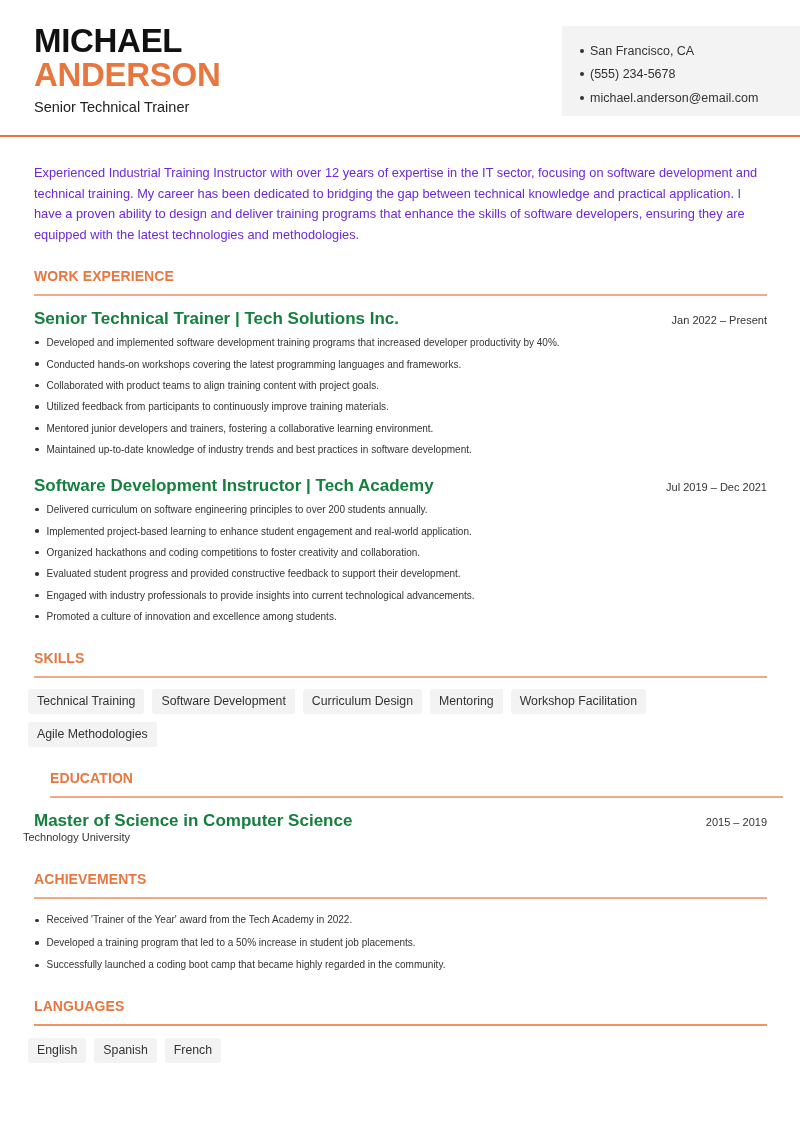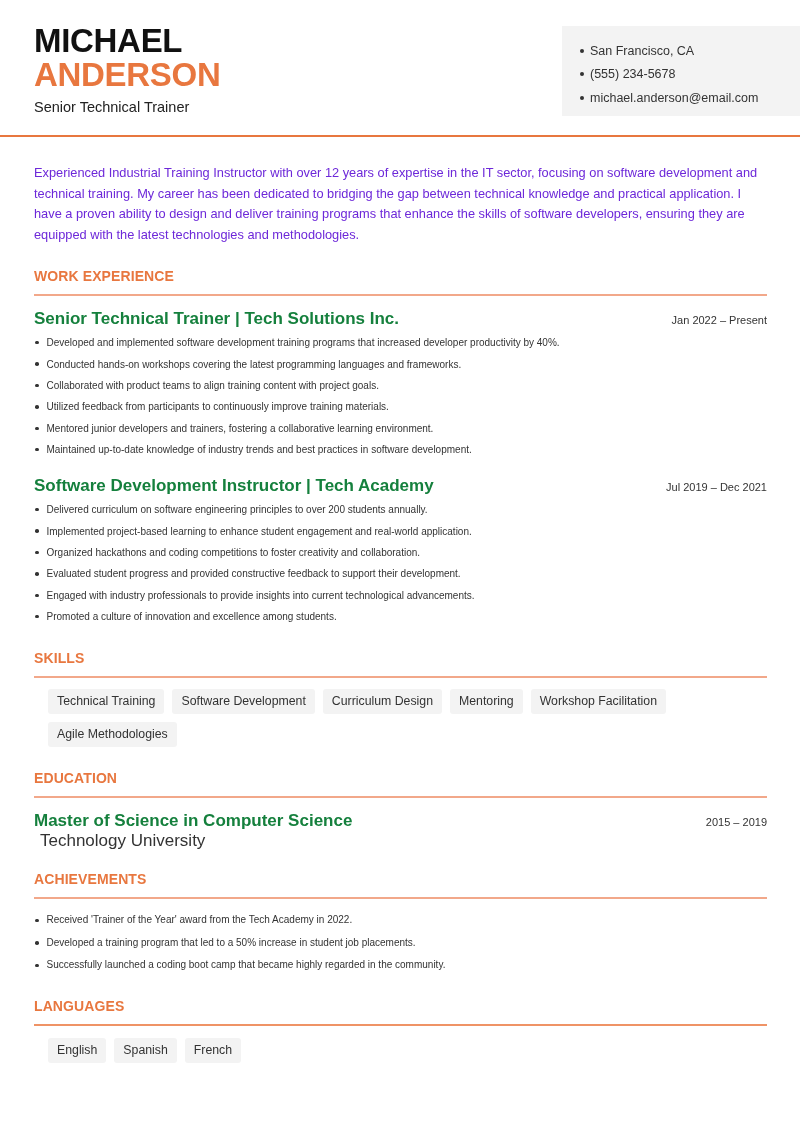--- a/index.html
+++ b/index.html
@@ -118,21 +118,21 @@
       display: flex;
       align-items: center;
       font-size: 10px;
       color: #333333;
       height: 21.4px;
     }
     .bullets li .bullet-dot { margin-left: 1px; margin-right: 8px; width: 3.5px; height: 3.5px; }
 
     .tags {
       position: absolute;
-      left: 48px; width: 733px;
+      left: 28px; width: 733px;
       display: flex;
       flex-wrap: wrap;
       gap: 8px 8px;
     }
     .tag {
       background: #f3f3f3;
       border-radius: 3px;
       font-size: 12.3px;
       color: #333333;
       padding: 0 9px;
@@ -143,22 +143,22 @@
 
     .edu-head {
       position: absolute;
       left: 34px; width: 733px;
       display: flex;
       justify-content: space-between;
       align-items: baseline;
     }
     .edu-school {
       position: absolute;
-      left: 40px;
-      font-size: 17px;
+      left: 23px;
+      font-size: 11px;
       color: #333333;
     }
   </style>
 </head>
 <body>
 
 <div class="page">
 
   <div class="header">
     <div class="name-first">MICHAEL</div>
@@ -250,21 +250,21 @@
   <div class="section-heading" style="top:650px;">SKILLS</div>
   <div class="tags" style="top:689px;">
     <span class="tag">Technical Training</span>
     <span class="tag">Software Development</span>
     <span class="tag">Curriculum Design</span>
     <span class="tag">Mentoring</span>
     <span class="tag">Workshop Facilitation</span>
     <span class="tag">Agile Methodologies</span>
   </div>
 
-  <div class="section-heading" style="top:770px;">EDUCATION</div>
+  <div class="section-heading" style="top:770px;margin-left:16px;">EDUCATION</div>
   <div class="edu-head" style="top:811px;">
     <span class="job-title">Master of Science in Computer Science</span>
     <span class="job-date">2015 – 2019</span>
   </div>
   <div class="edu-school" style="top:831px;">Technology University</div>
 
   <div class="section-heading" style="top:871px;">ACHIEVEMENTS</div>
   <ul class="bullets" style="top:909px; line-height:1;">
     <li style="height:22.5px;">
         <span class="bullet-dot"></span>

